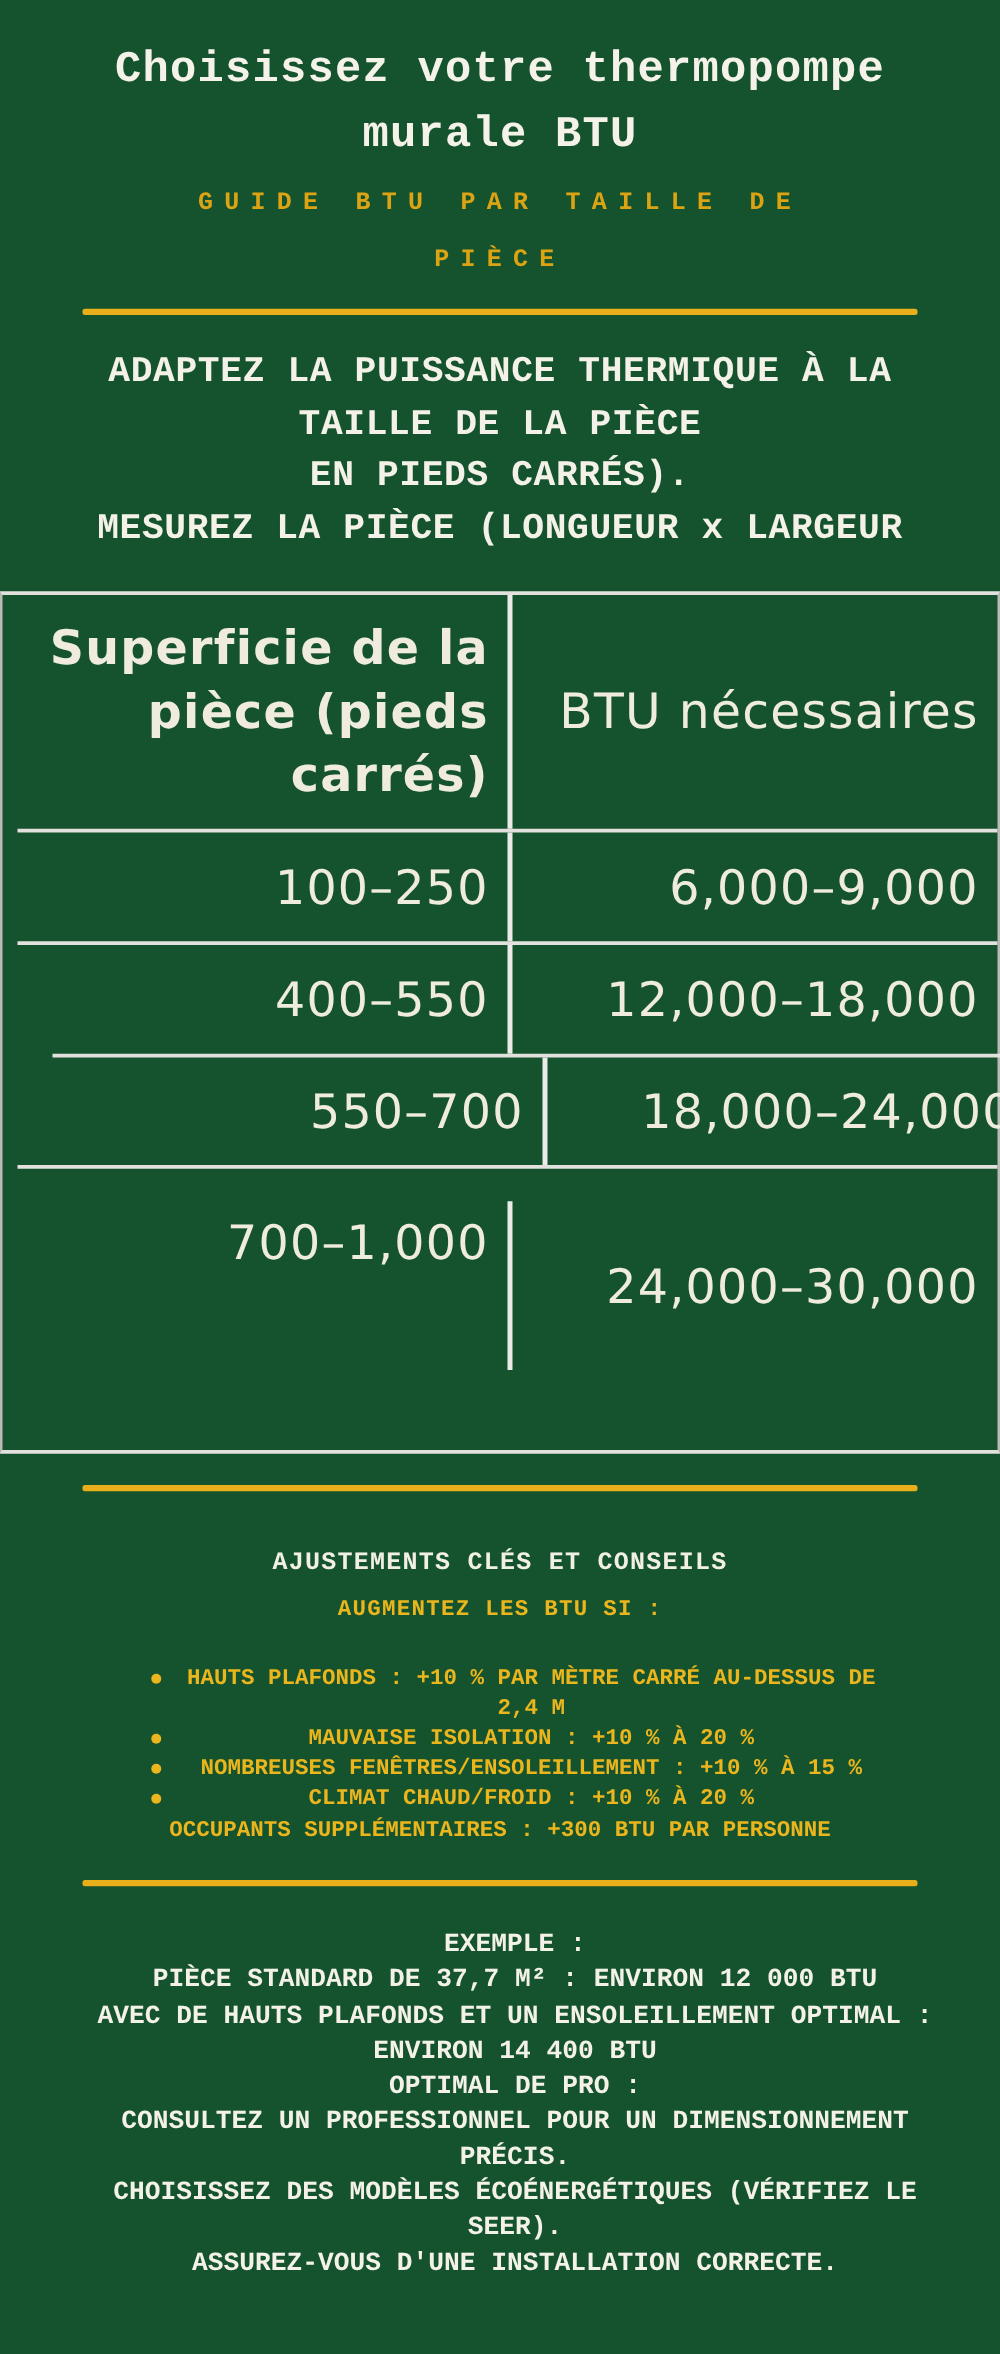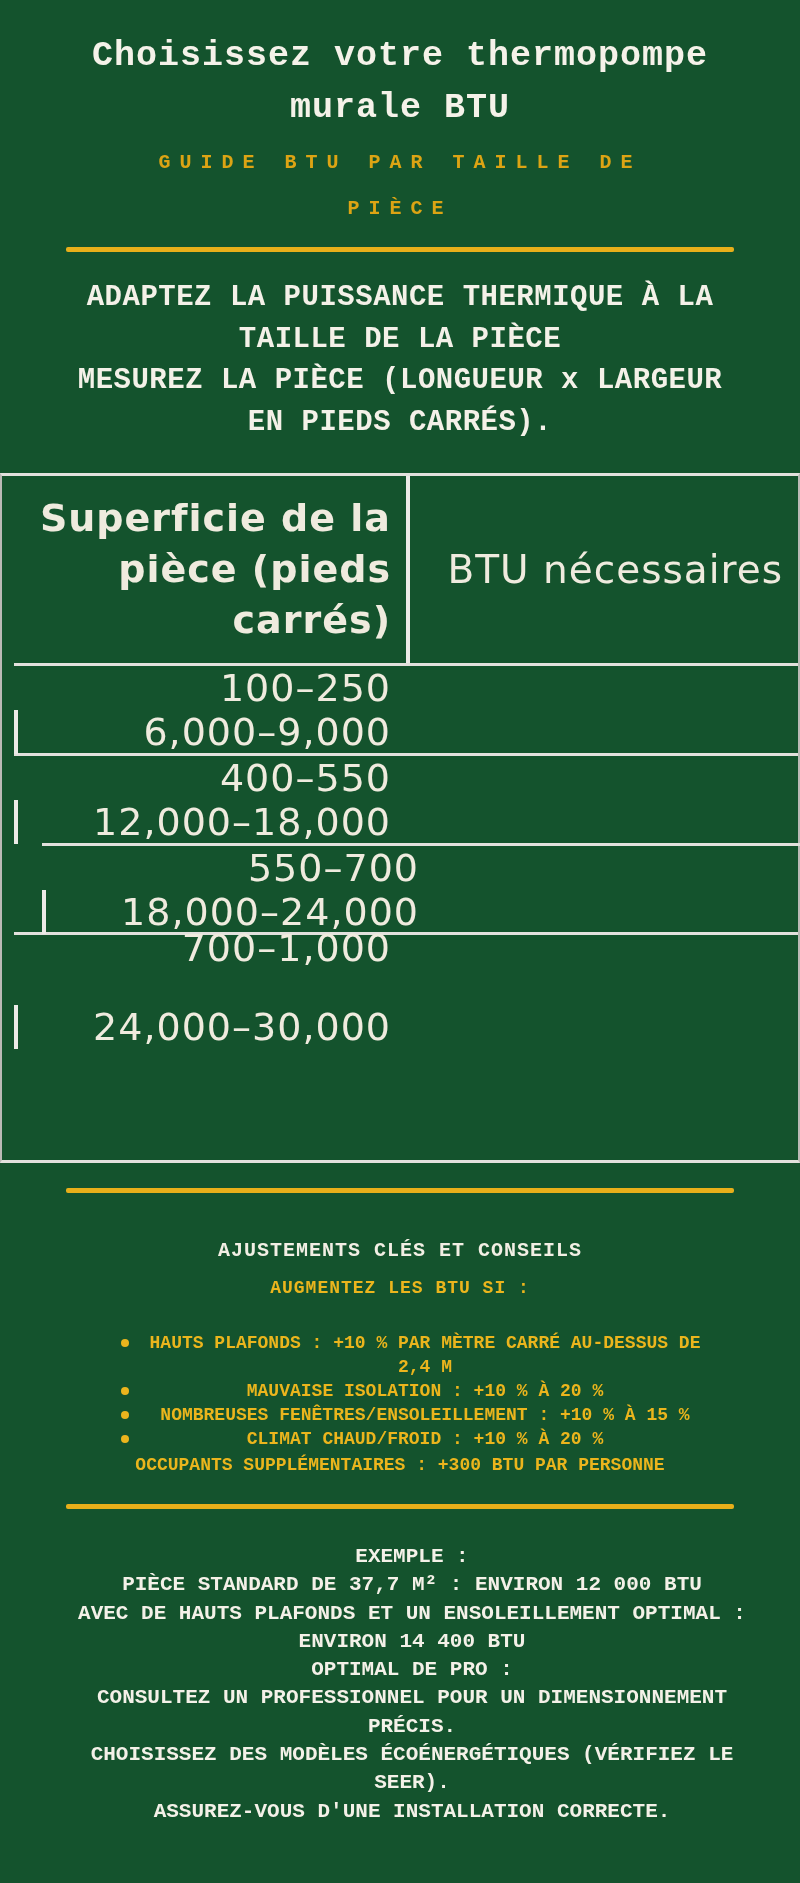--- a/index.html
+++ b/index.html
@@ -52,21 +52,21 @@
     border-left:2px solid #BBBab6;
     border-right:2px solid #BBBAB6;
     font-family:"DejaVu Sans","Liberation Sans",sans-serif;
     color:#EFEBDE;
     padding-left:12px;
   }
   .t-row{
     display:flex;width:100%;
     box-sizing:border-box;
   }
-  .t-row + .t-row{border-top:3px solid #E2E1DD;flex-direction:column;}
+  .t-row + .t-row{border-top:3px solid #E2E1DD;}
   .t-cell{
     box-sizing:border-box;
     width:50%;
     display:flex;align-items:center;justify-content:flex-end;
     padding-right:15px;
     font-size:38px;
     letter-spacing:1px;
   }
   .t-cell.c2{border-left:4px solid #ECEBE7;}
   .t-head{height:187px;}
@@ -130,22 +130,22 @@
   <div class="subtitle">
     <div>GUIDE BTU PAR TAILLE DE</div>
     <div>PIÈCE</div>
   </div>
 
   <div class="rule rule1"></div>
 
   <div class="intro">
     <div>ADAPTEZ LA PUISSANCE THERMIQUE À LA</div>
     <div>TAILLE DE LA PIÈCE</div>
+    <div>EN PIEDS CARRÉS).</div>
     <div>MESUREZ LA PIÈCE (LONGUEUR x LARGEUR</div>
-    <div>EN PIEDS CARRÉS).</div>
   </div>
 
   <div class="btu-table">
     <div class="t-row t-head">
       <div class="t-cell c1">
         <div>
           <div>Superficie de la</div>
           <div>pièce (pieds</div>
           <div>carrés)</div>
         </div>

